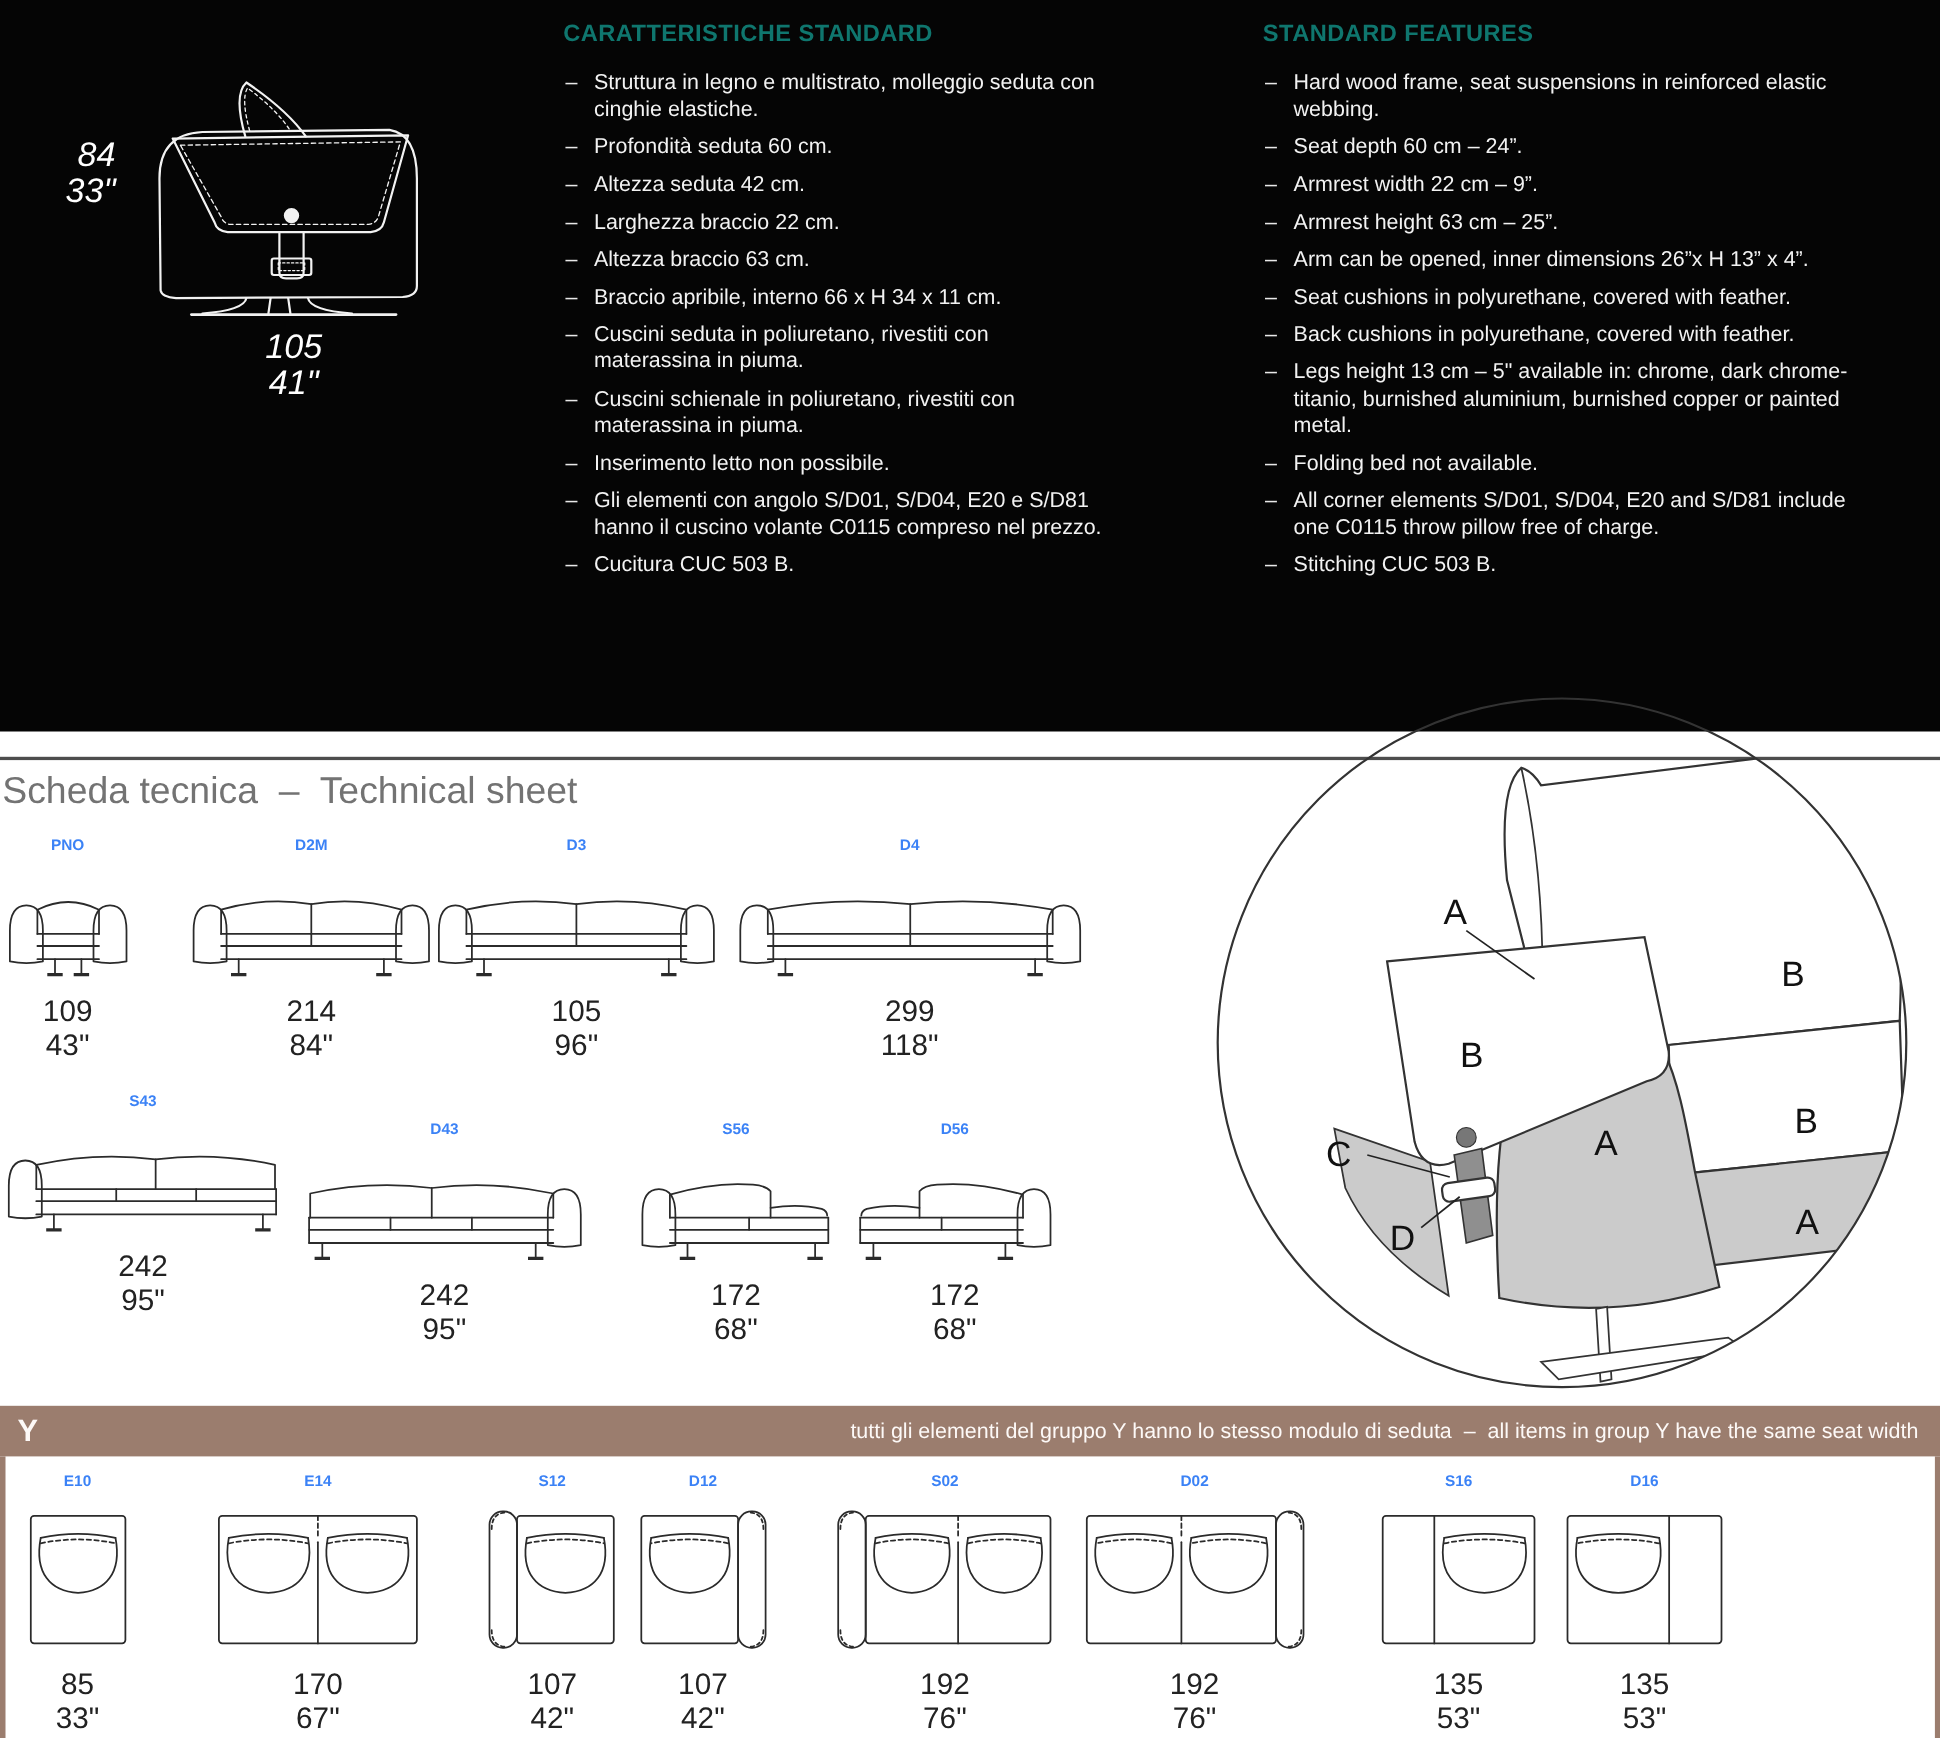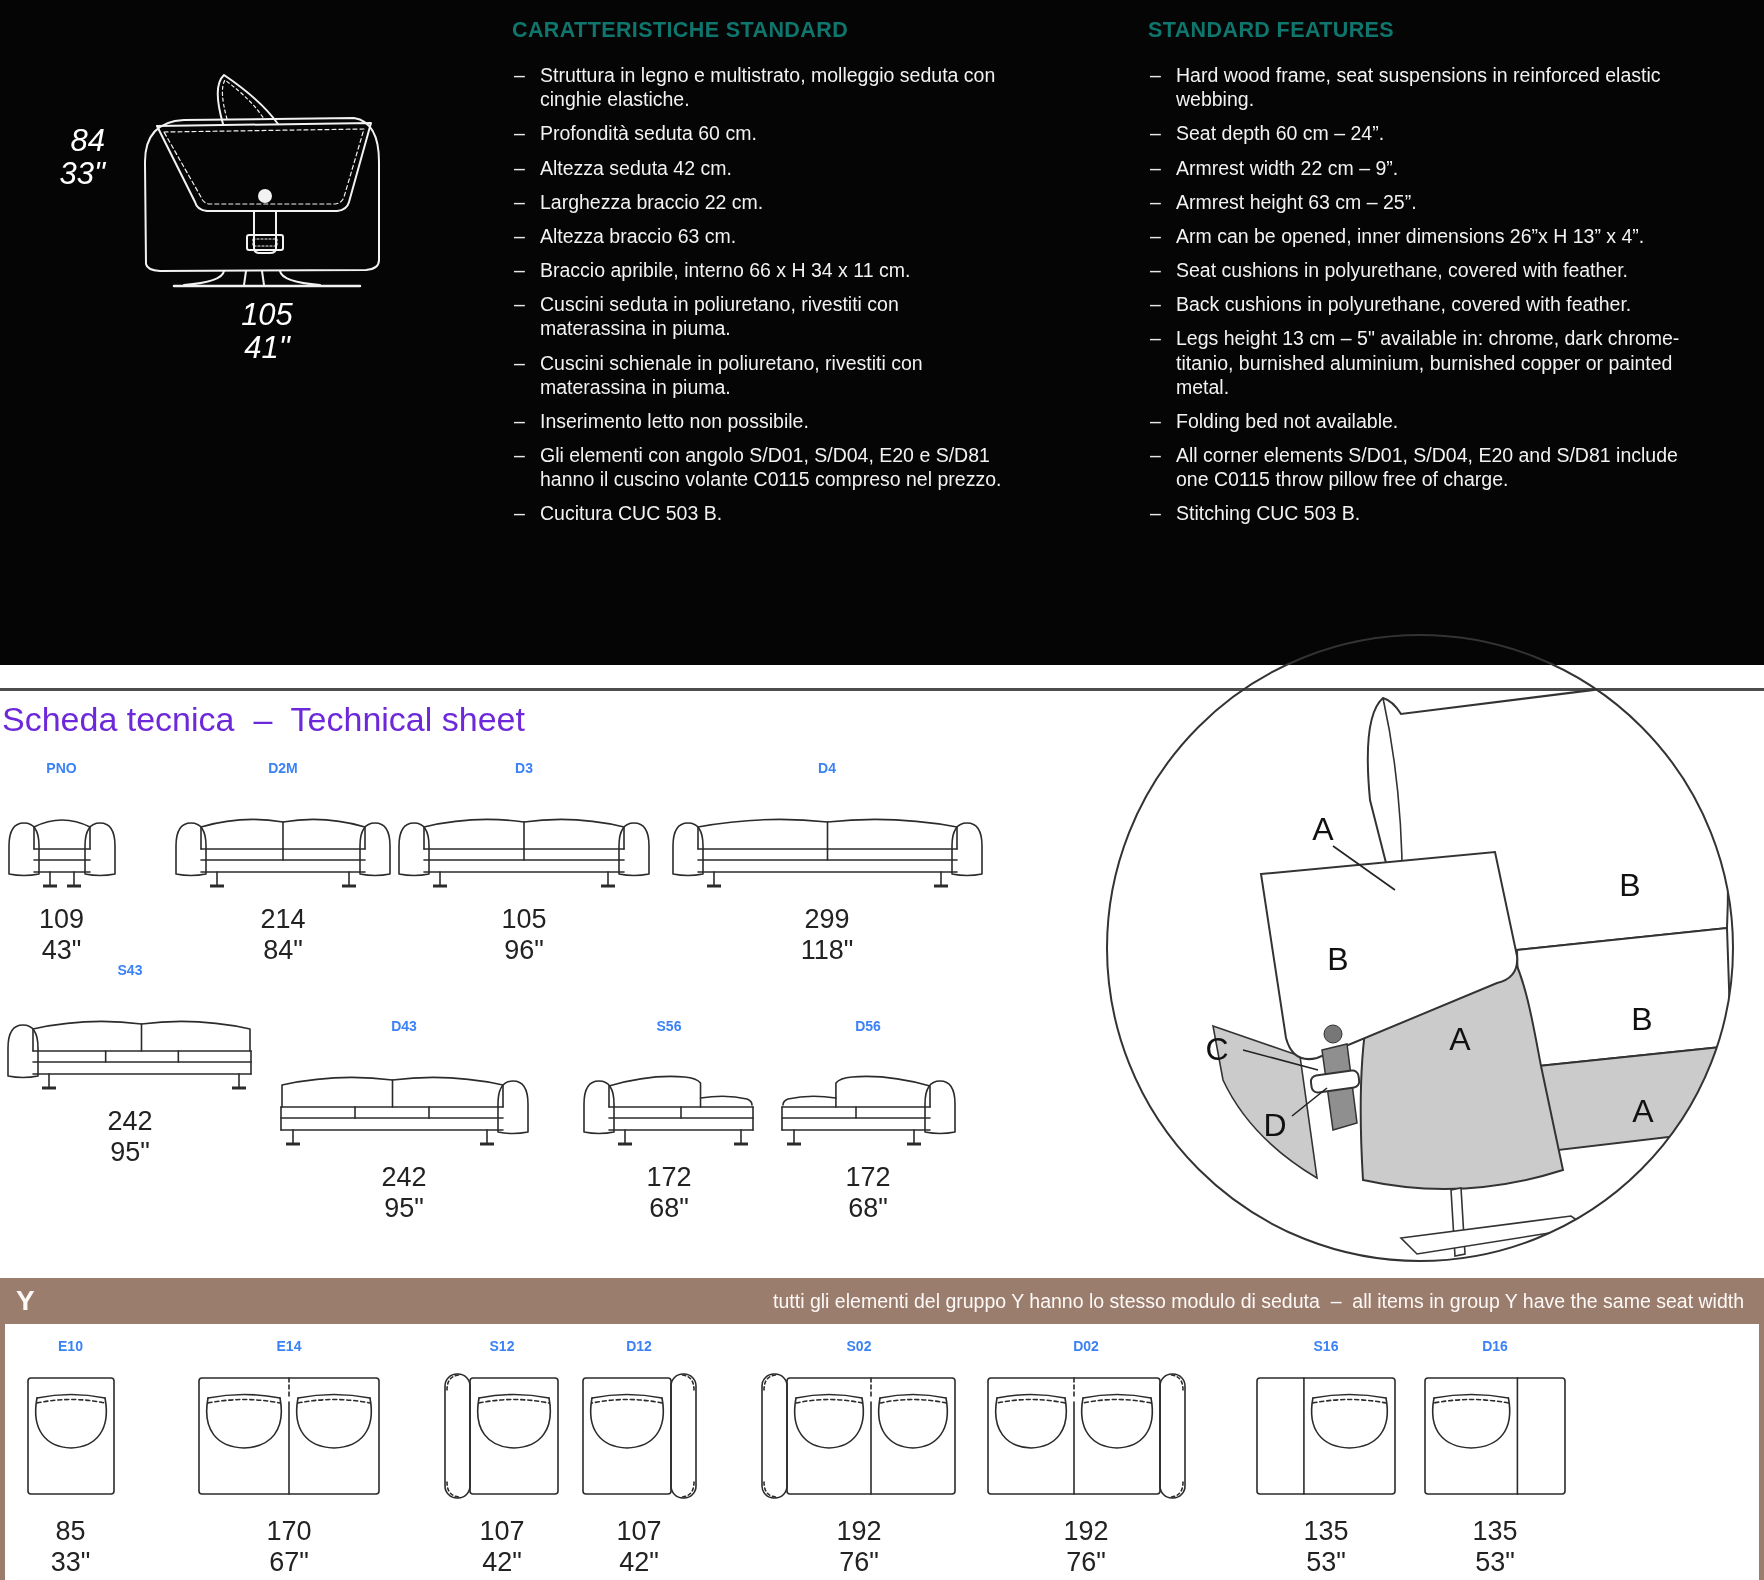--- a/index.html
+++ b/index.html
@@ -13,21 +13,21 @@
   .dim-w{left:217px;top:298px;width:100px;text-align:center;}
   .spec-col{position:absolute;top:18px;}
   .spec-col.it{left:512px;width:490px;}
   .spec-col.en{left:1148px;width:560px;}
   .spec-title{font-size:21.5px;font-weight:bold;letter-spacing:.4px;margin:0 0 20px 0;color:#0f766e;}
   .spec-list{list-style:none;margin:0;padding:0;font-size:19.5px;line-height:1.24;}
   .spec-list li{position:relative;padding-left:28px;margin-bottom:10px;}
   .spec-list li::before{content:"–";position:absolute;left:2px;top:0;color:#e8e8e8;}
   
   .rule{position:absolute;left:0;top:688px;width:1764px;height:3px;background:#4d4d4d;}
-  .sheet-title{position:absolute;left:2px;top:700px;font-size:34px;color:#6d28d9;}
+  .sheet-title{position:absolute;left:2px;top:700px;font-size:34px;color:#737373;}
   
   .mod{position:absolute;text-align:center;}
   .mod .code{font-size:14px;font-weight:bold;color:#3b82f6;height:30px;}
   .mod .fig{display:flex;align-items:flex-end;justify-content:center;}
   .fig-front{height:102px;}
   .fig-top{height:136px;}
   .dims{font-size:27px;line-height:1.15;color:#222;margin-top:12px;}
   
   .detail{position:absolute;left:1065px;top:618px;}
   .detail text{font-size:32px;fill:#111;font-family:"Liberation Sans","DejaVu Sans",sans-serif;}
@@ -192,21 +192,21 @@
           <line stroke="#2b2b2b" fill="none" stroke-width="1.6" stroke-linecap="round" stroke-linejoin="round" x1="271" y1="80" x2="271" y2="93"></line>
           <line stroke="#2b2b2b" stroke-width="3" x1="264" y1="94" x2="278" y2="94"></line>
         </svg>
       </div>
     <div class="dims">
       <div>299</div>
       <div>118"</div>
     </div>
   </div>
 
-  <div class="mod" style="left:4px;top:962px;width:252px;">
+  <div class="mod" style="left:4px;top:992px;width:252px;">
     <div class="code">S43</div>
     <div class="fig fig-front">
         <svg width="250" height="100" viewBox="0 0 250 100">
           <path stroke="#2b2b2b" fill="none" stroke-width="1.6" stroke-linecap="round" stroke-linejoin="round" d="M28,57 L28,35 Q82.25,23 136.5,30 Q190.75,23 245,35 L245,57"></path>
           <line stroke="#2b2b2b" fill="none" stroke-width="1.6" stroke-linecap="round" stroke-linejoin="round" x1="136.5" y1="30" x2="136.5" y2="57"></line>
           <line stroke="#2b2b2b" fill="none" stroke-width="1.6" stroke-linecap="round" stroke-linejoin="round" x1="28" y1="57" x2="246" y2="57"></line>
           <line stroke="#2b2b2b" fill="none" stroke-width="1.6" stroke-linecap="round" stroke-linejoin="round" x1="28" y1="68" x2="246" y2="68"></line>
           <line stroke="#2b2b2b" fill="none" stroke-width="1.6" stroke-linecap="round" stroke-linejoin="round" x1="28" y1="80" x2="246" y2="80"></line>
           <line stroke="#2b2b2b" fill="none" stroke-width="1.6" stroke-linecap="round" stroke-linejoin="round" x1="246" y1="57" x2="246" y2="80"></line>
           <line stroke="#2b2b2b" fill="none" stroke-width="1.6" stroke-linecap="round" stroke-linejoin="round" x1="100.66666666666667" y1="57" x2="100.66666666666667" y2="68"></line>

